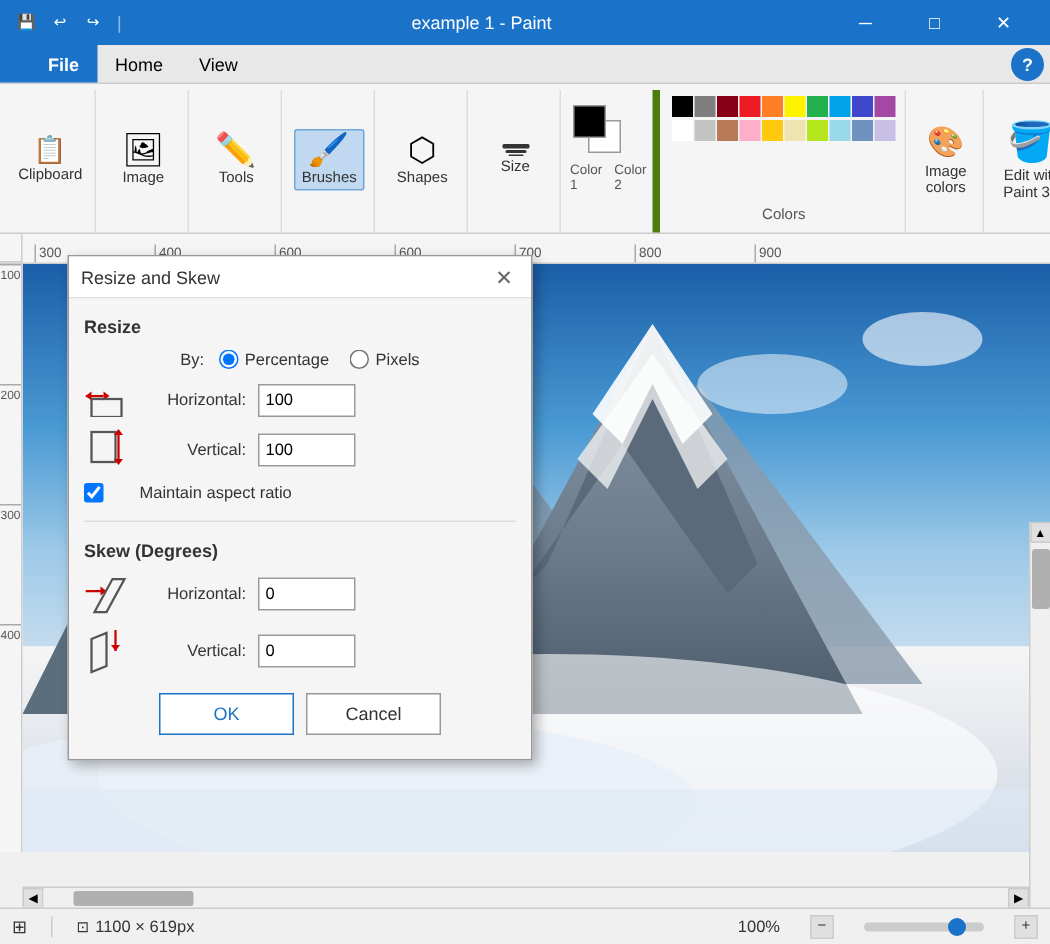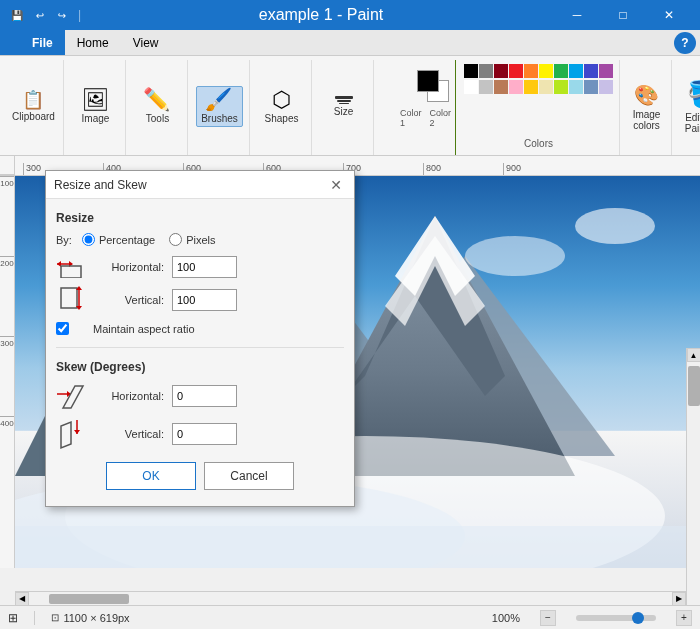--- a/index.html
+++ b/index.html
@@ -113,26 +113,25 @@
     .ribbon-btn.active { background: #c0d8f0; border: 1px solid #70a8d8; }
     .ribbon-btn-label { font-size: 10px; color: #333; }
     .color-swatch {
       width: 14px; height: 14px;
       cursor: pointer;
       border: 1px solid transparent;
     }
     .color-selected-group {
       display: flex;
       flex-direction: column;
-      align-items: flex-end;
+      align-items: flex-start;
       justify-content: flex-start;
       padding: 4px;
-      border-right: 1px solid #4d7c0f;
+      border-right: 5px solid #4d7c0f;
       gap: 4px;
-      margin-left: 20px;
     }
 
     
     .scrollbar-right {
       position: absolute;
       right: 0;
       top: 172px;
       width: 14px;
       height: 400px;
       background: #f0f0f0;
@@ -274,20 +273,21 @@
       font-weight: 600;
       color: #333;
       margin-bottom: 8px;
     }
 
     .radio-row {
       display: flex;
       align-items: center;
       gap: 6px;
       margin-bottom: 10px;
+      justify-content: center;
     }
     .radio-label-text {
       font-size: 11px;
       color: #333;
     }
     .radio-group {
       display: flex;
       align-items: center;
       gap: 4px;
     }
@@ -382,21 +382,21 @@
 <div style="position:relative; width:700px; height:629px; overflow:hidden;">
 
   <div class="title-bar">
     <div class="quick-access">
       <div class="qa-btn" title="Save">💾</div>
       <div class="qa-btn" title="Undo">↩</div>
       <div class="qa-btn" title="Redo">↪</div>
       <span style="color:rgba(255,255,255,0.5);margin:0 4px;">|</span>
     </div>
     <div style="flex:1; text-align:center;">
-      <span style="font-size:16px;color:white;margin-left:80px;">example 1 - Paint</span>
+      <span style="font-size:12px;color:white;margin-left:80px;">example 1 - Paint</span>
     </div>
     <div class="title-bar-controls">
       <div class="title-bar-btn">─</div>
       <div class="title-bar-btn">□</div>
       <div class="title-bar-btn close">✕</div>
     </div>
   </div>
 
   <div class="menu-bar">
     <div class="menu-item file">File</div>

